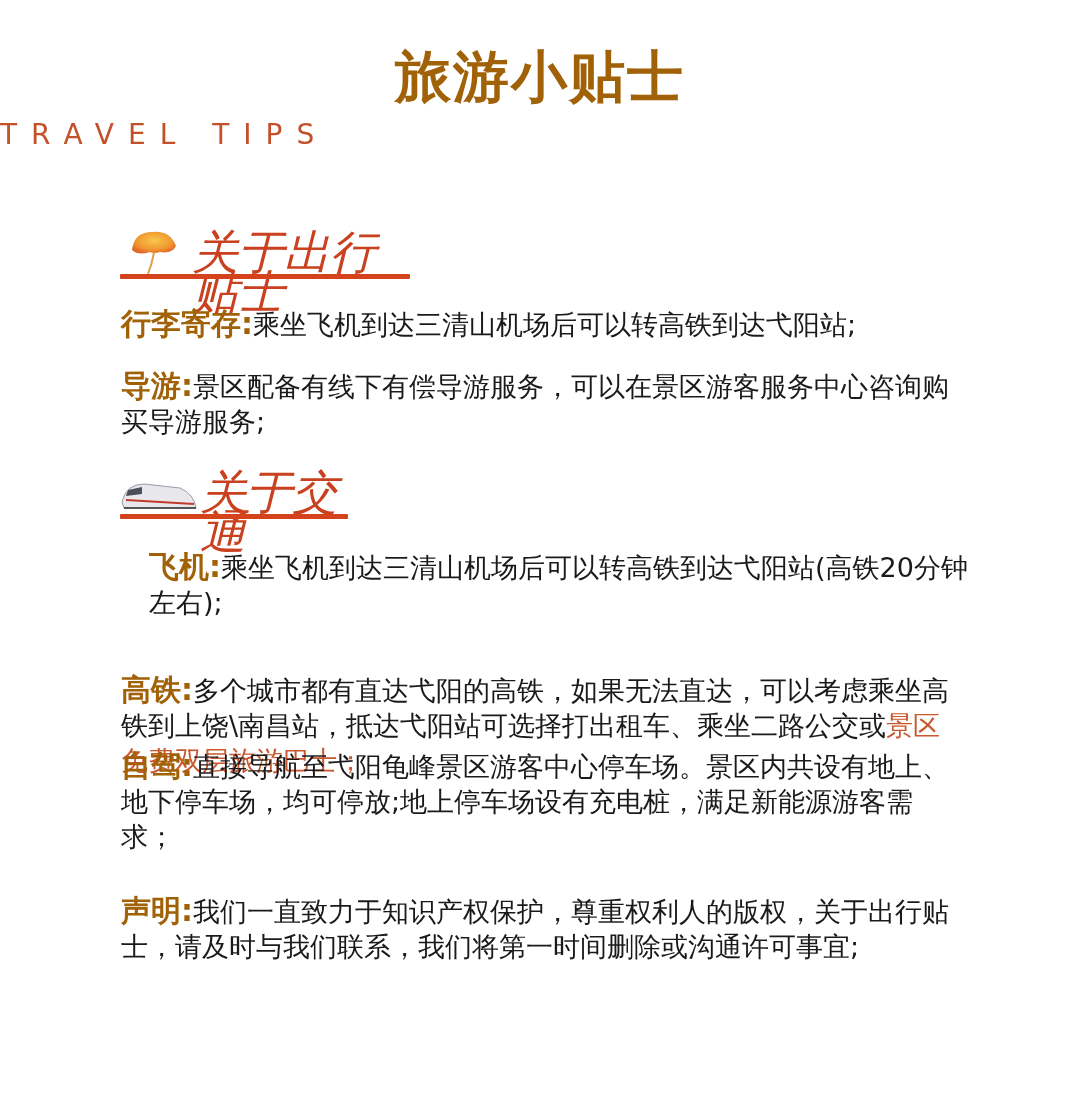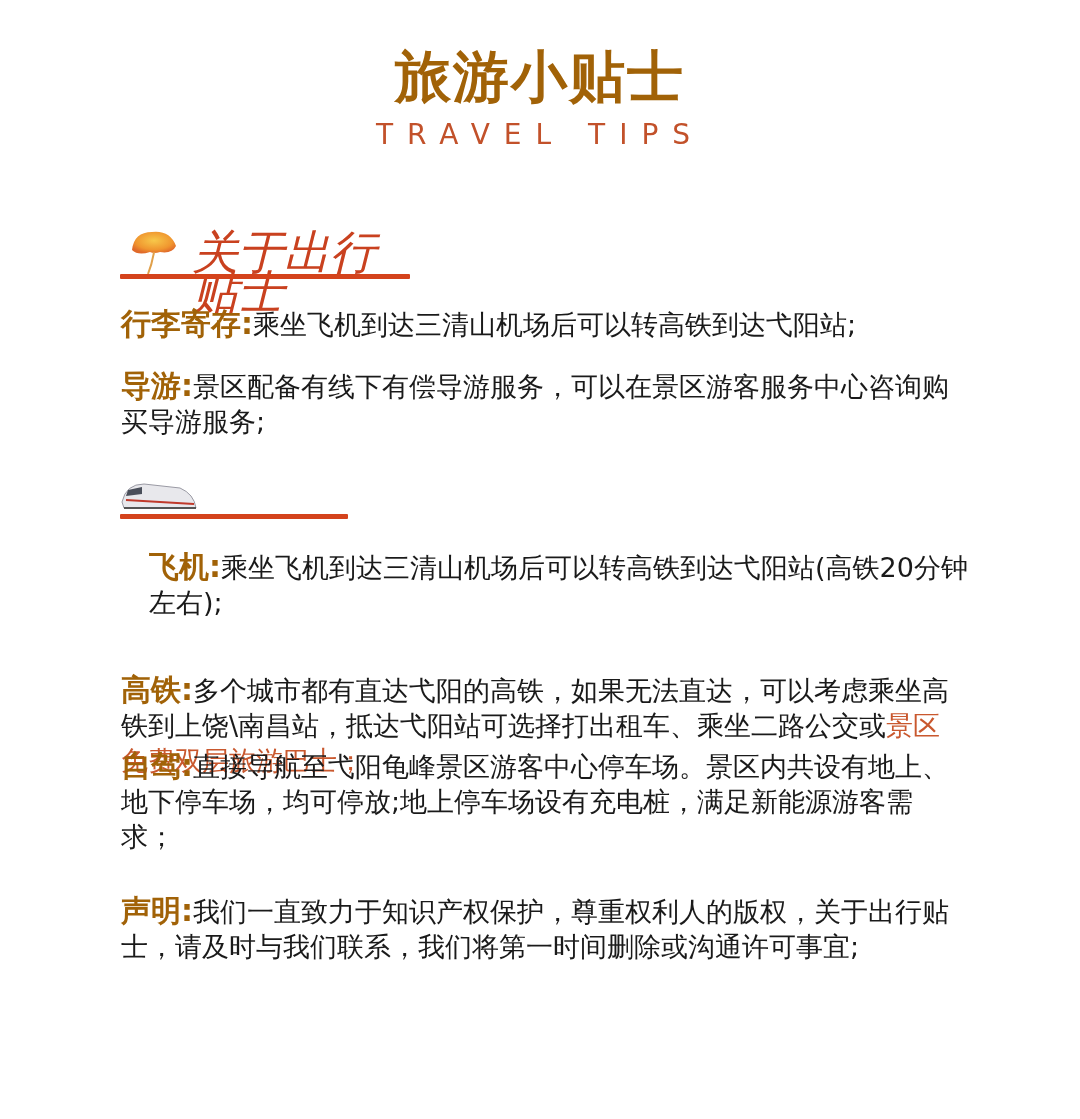--- a/index.html
+++ b/index.html
@@ -6,21 +6,21 @@
   body {
     width:1080px; height:1119px; background:#ffffff; position:relative; overflow:hidden;
     font-family:"DejaVu Serif","Liberation Serif",serif; color:#1a1a1a;
   }
   .title {
     position:absolute; left:0; width:1080px; top:40px; text-align:center;
     font-family:"DejaVu Sans","Liberation Sans",sans-serif; font-weight:bold;
     font-size:56px; color:#a16207; letter-spacing:2px;
   }
   .subtitle {
-    position:absolute; left:0; width:1080px; top:118px; text-align:center;
+    position:absolute; left:0; width:1080px; top:118px; 
     font-family:"DejaVu Sans","Liberation Sans",sans-serif; font-size:28px;
     color:#c2512a; letter-spacing:14px;
   }
   .section-head { position:absolute; left:120px; display:flex; align-items:flex-end; }
   .section-head .label {
     font-family:"DejaVu Sans","Liberation Sans",sans-serif; font-size:46px; color:#c9411f;
     line-height:40px;
     font-style:italic;
   }
   .section-head .bar {
@@ -66,20 +66,21 @@
 
 <div class="section-head" style="top:470px;width:228px;height:52px;">
   <span style="position:absolute;left:0;top:8px;width:78px;height:34px;">
     <svg width="78" height="34" viewBox="0 0 78 34">
       <path d="M2 24 Q6 6 24 6 L60 10 Q74 16 76 30 L4 30Z" fill="#e8e8ec" stroke="#9a9aa4" stroke-width="1"></path>
       <path d="M8 12 L22 9 L22 16 L6 18Z" fill="#4a4f5a"></path>
       <path d="M6 22 L74 26" stroke="#c0392b" stroke-width="2"></path>
       <path d="M4 30 L76 30" stroke="#555" stroke-width="2"></path>
     </svg>
   </span>
+  <span class="label" style="position:absolute;left:80px;top:2px;">关于交通</span>
   <div class="bar" style="top:44px;width:228px;"></div>
 </div>
 
 <div class="para" style="top:549px;margin-left:28px;">
   <span class="key">飞机:</span><span>乘坐飞机到达三清山机场后可以转高铁到达弋阳站(高铁20分钟左右);</span>
 </div>
 <div class="para" style="top:672px;">
   <span class="key">高铁:</span><span>多个城市都有直达弋阳的高铁，如果无法直达，可以考虑乘坐高铁到上饶\南昌站，抵达弋阳站可选择打出租车、乘坐二路公交或</span><span class="hl">景区免费双层旅游巴士；</span>
 </div>
 <div class="para" style="top:748px;">

